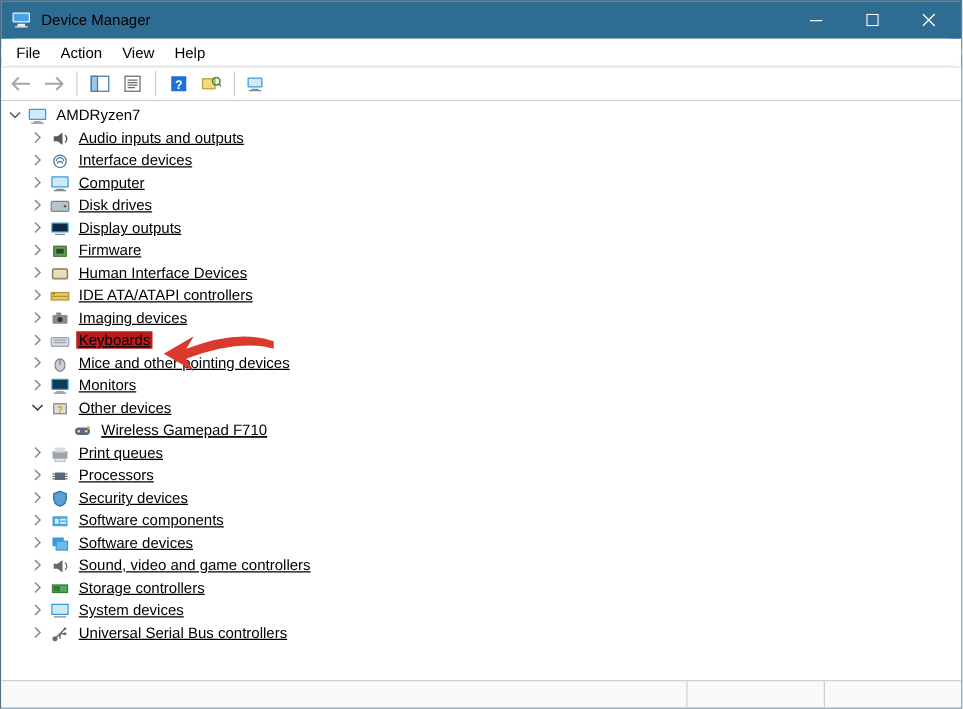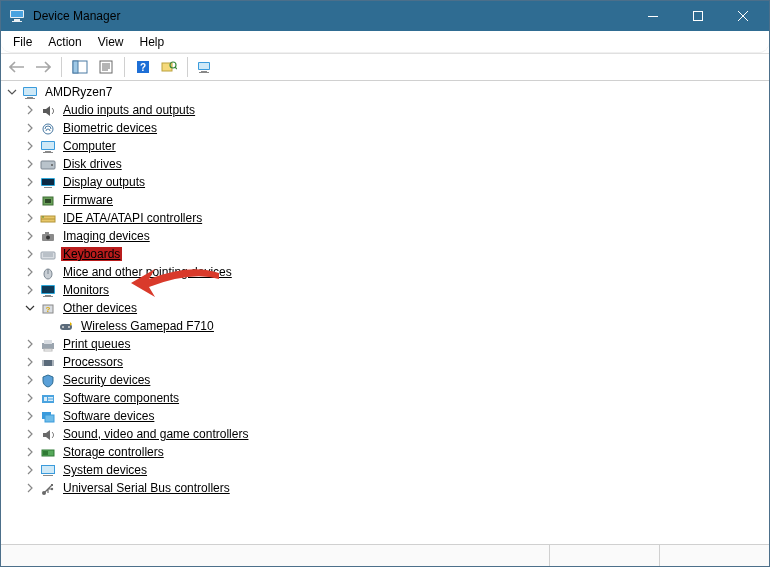--- a/index.html
+++ b/index.html
@@ -179,21 +179,21 @@
                     <path d="M3 1 L7 5 L3 9" stroke="#888" fill="none" stroke-width="1.2"></path>
                   </svg>
                 </span>
                 <span class="icon-slot">
                   <svg width="16" height="14" viewBox="0 0 16 14">
                     <circle cx="8" cy="7" r="5" fill="none" stroke="#4a7aa3"></circle>
                     <path d="M5 7a3 3 0 016 0" stroke="#4a7aa3" fill="none"></path>
                     <path d="M6 9a2 2 0 014 0" stroke="#4a7aa3" fill="none"></path>
                   </svg>
                 </span>
-                <span class="label">Biometric devices</span>
+                <span class="label">Interface devices</span>
               </div>
             </div>
             <div class="node">
               <div class="row">
                 <span class="expander">
                   <svg width="10" height="10" viewBox="0 0 10 10">
                     <path d="M3 1 L7 5 L3 9" stroke="#888" fill="none" stroke-width="1.2"></path>
                   </svg>
                 </span>
                 <span class="icon-slot">
@@ -247,20 +247,36 @@
                     <path d="M3 1 L7 5 L3 9" stroke="#888" fill="none" stroke-width="1.2"></path>
                   </svg>
                 </span>
                 <span class="icon-slot">
                   <svg width="16" height="14" viewBox="0 0 16 14">
                     <rect x="3" y="3" width="10" height="8" fill="#6aa05a" stroke="#3e6e34"></rect>
                     <rect x="5" y="5" width="6" height="4" fill="#2d4a27"></rect>
                   </svg>
                 </span>
                 <span class="label">Firmware</span>
+              </div>
+            </div>
+            <div class="node">
+              <div class="row">
+                <span class="expander">
+                  <svg width="10" height="10" viewBox="0 0 10 10">
+                    <path d="M3 1 L7 5 L3 9" stroke="#888" fill="none" stroke-width="1.2"></path>
+                  </svg>
+                </span>
+                <span class="icon-slot">
+                  <svg width="16" height="14" viewBox="0 0 16 14">
+                    <rect x="2" y="3" width="12" height="8" rx="1" fill="#c7b489" stroke="#8a7a52"></rect>
+                    <rect x="3" y="4" width="10" height="6" fill="#e8ddbf"></rect>
+                  </svg>
+                </span>
+                <span class="label">Human Interface Devices</span>
               </div>
             </div>
             <div class="node">
               <div class="row">
                 <span class="expander">
                   <svg width="10" height="10" viewBox="0 0 10 10">
                     <path d="M3 1 L7 5 L3 9" stroke="#888" fill="none" stroke-width="1.2"></path>
                   </svg>
                 </span>
                 <span class="icon-slot">

